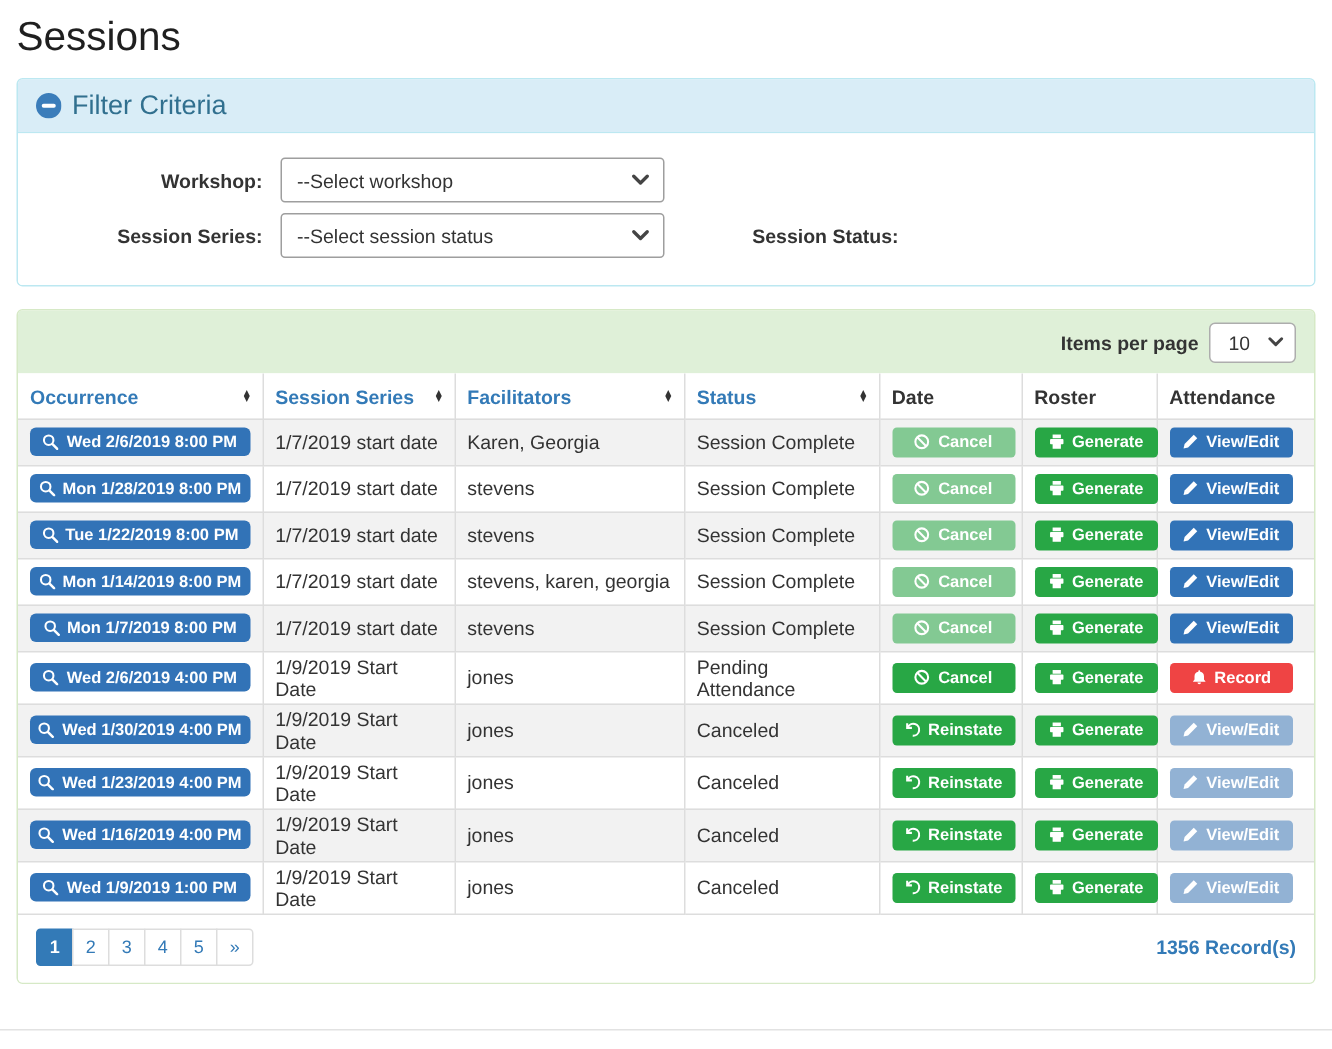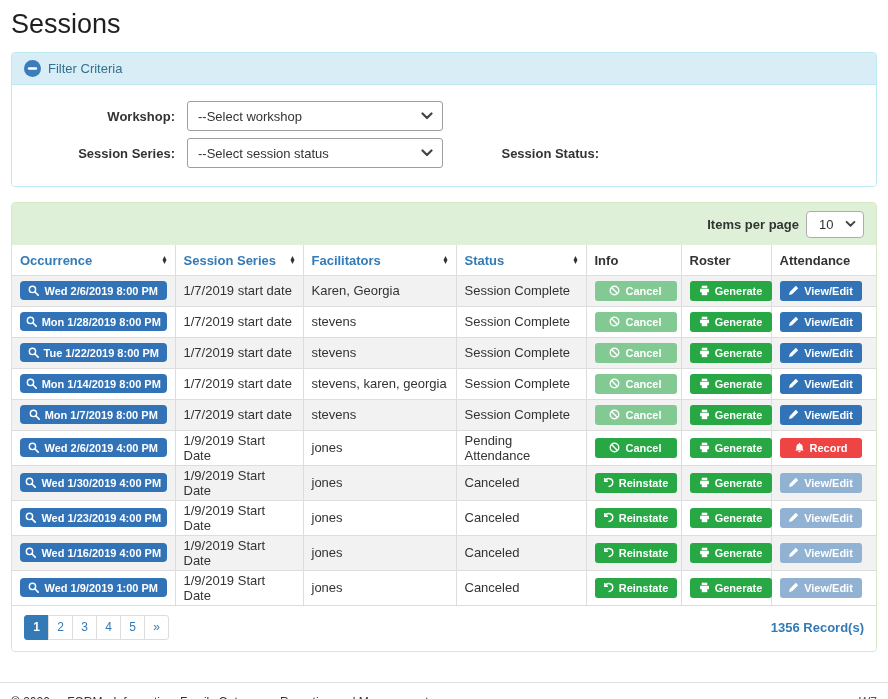--- a/index.html
+++ b/index.html
@@ -20,21 +20,21 @@
     line-height: 1.2;
   }
 
   
   .panel { border-radius: 4px; }
   .panel-filter { border: 1px solid #bce8f1; margin-bottom: 15px; }
   .filter-head {
     background: #d9edf7;
     color: #31708f;
     padding: 7px 12px;
-    font-size: 13px;
+    font-size: 18px;
     display: flex;
     align-items: center;
     gap: 7px;
     border-bottom: 1px solid #bce8f1;
     border-radius: 3px 3px 0 0;
     cursor: pointer;
   }
   .minus-ic { display: inline-flex; }
   .filter-body { padding: 16px 15px 18px; background: #fff; border-radius: 0 0 3px 3px; }
   .frow { display: flex; align-items: center; }
@@ -263,21 +263,21 @@
               <div class="th-in">
                 <span>Status</span>
                 <span class="sort-ic">
                   <span>▴</span>
                   <span>▾</span>
                 </span>
               </div>
             </th>
             <th>
               <div class="th-in">
-                <span>Info</span>
+                <span>Date</span>
               </div>
             </th>
             <th>
               <div class="th-in">
                 <span>Roster</span>
               </div>
             </th>
             <th>
               <div class="th-in">
                 <span>Attendance</span>

